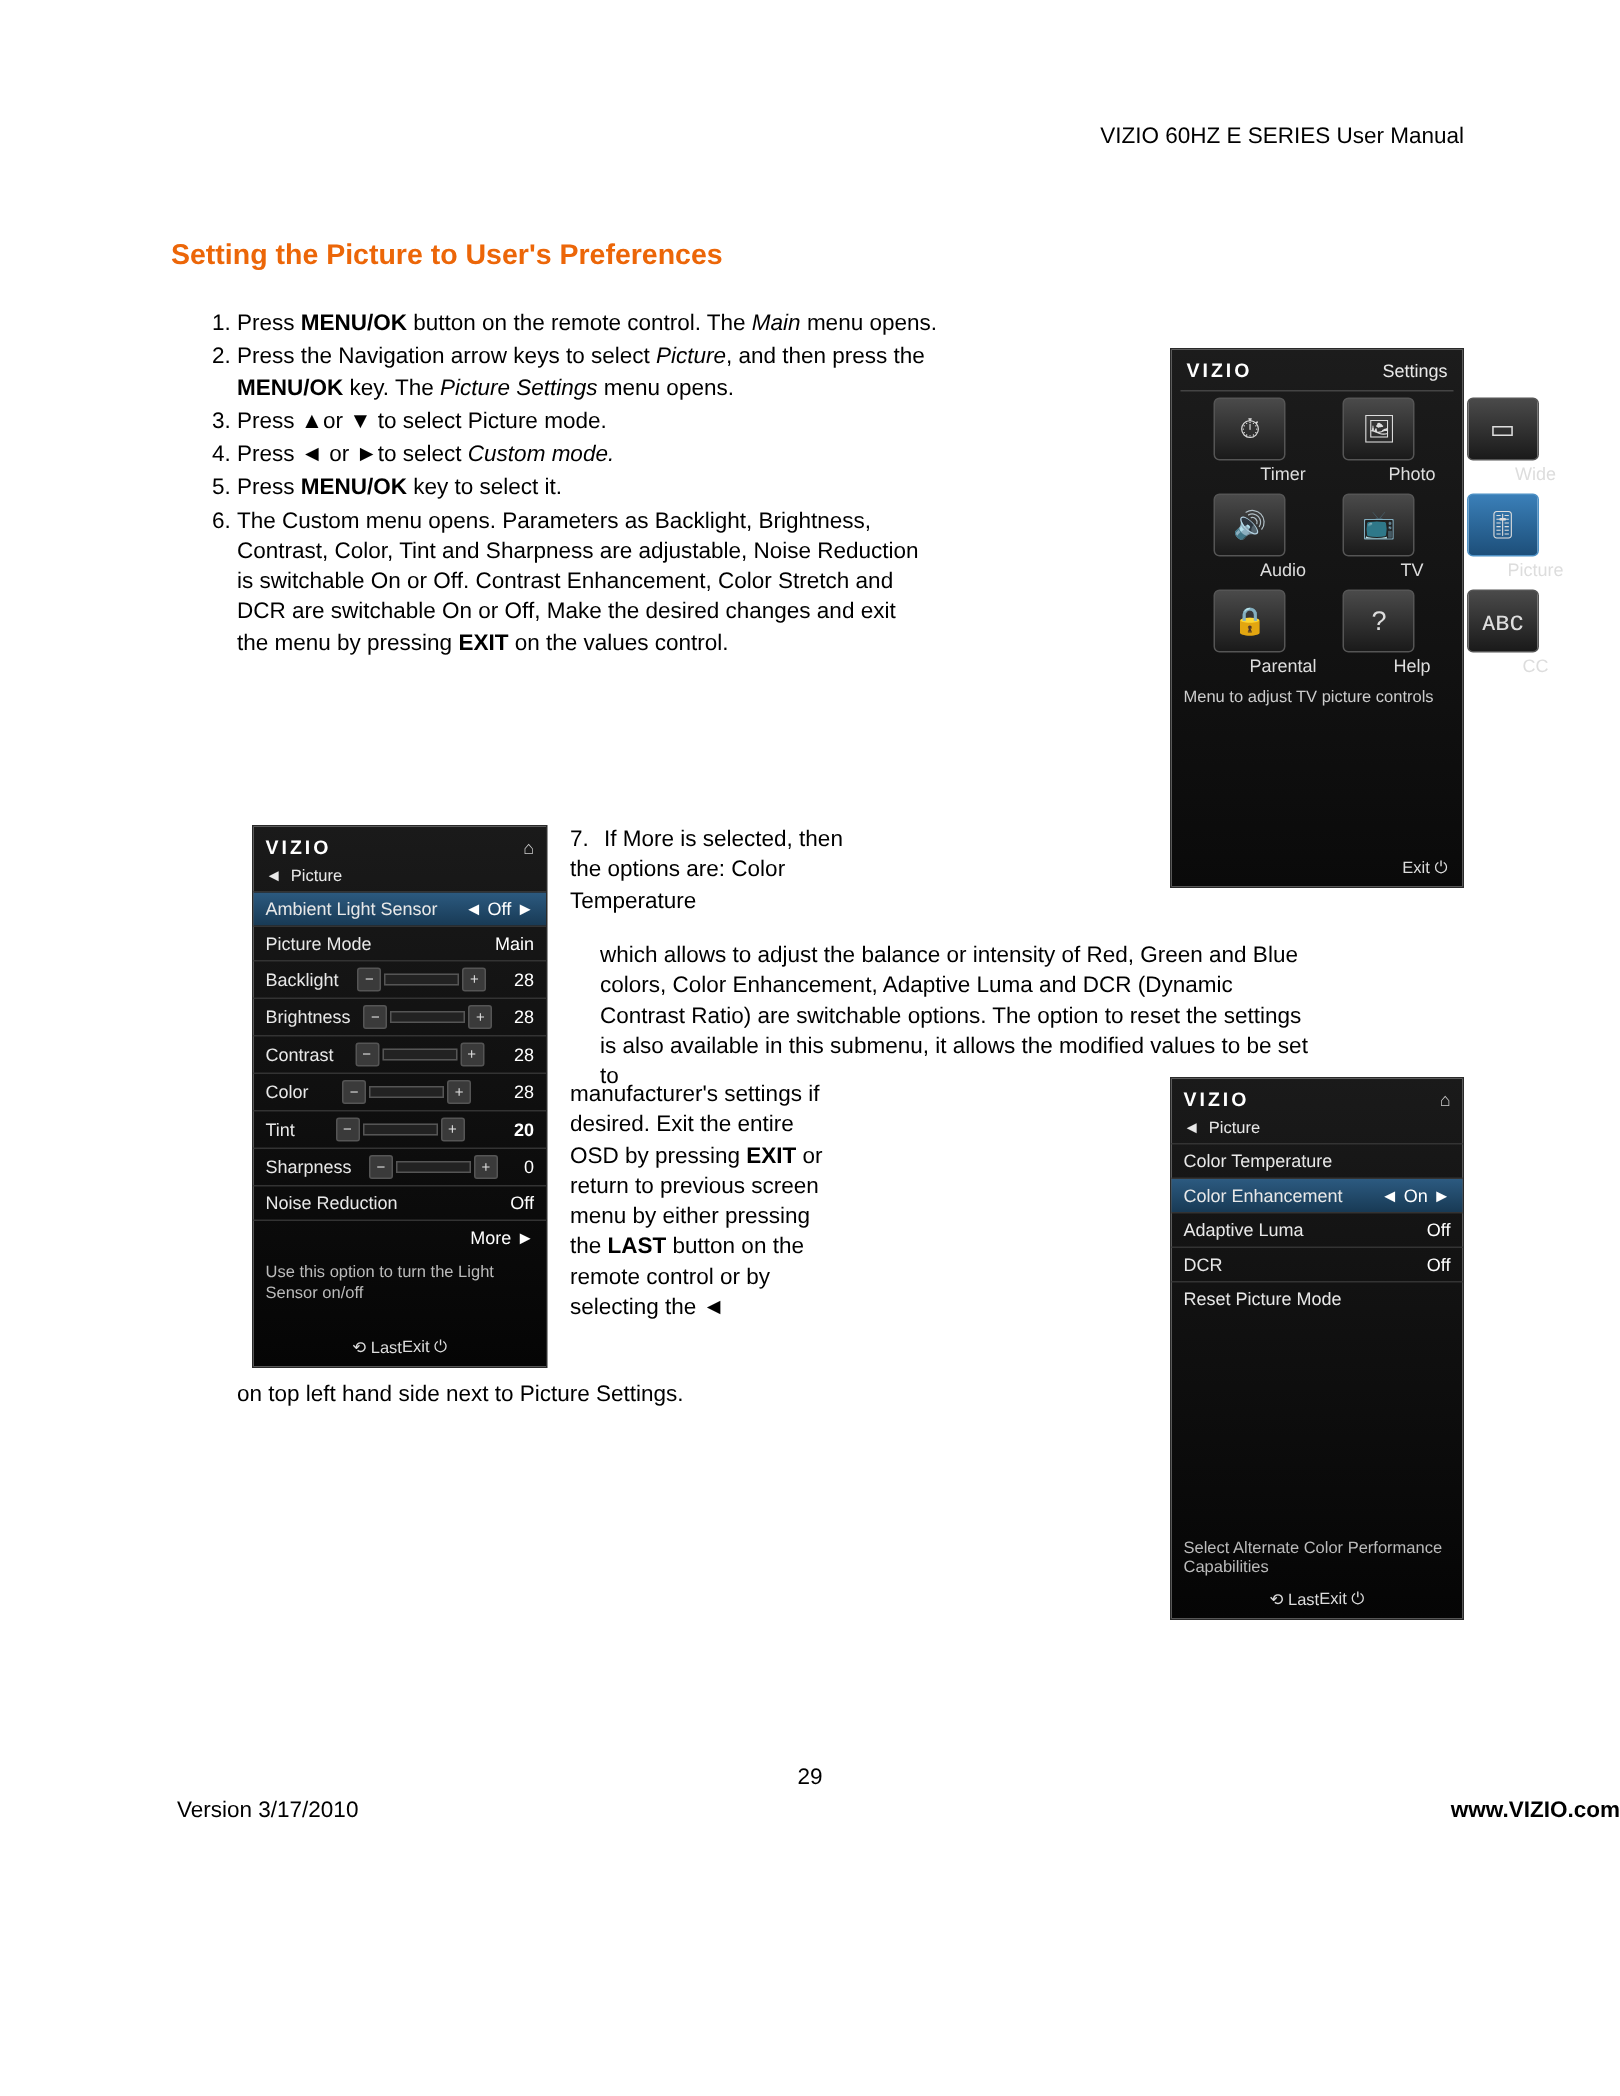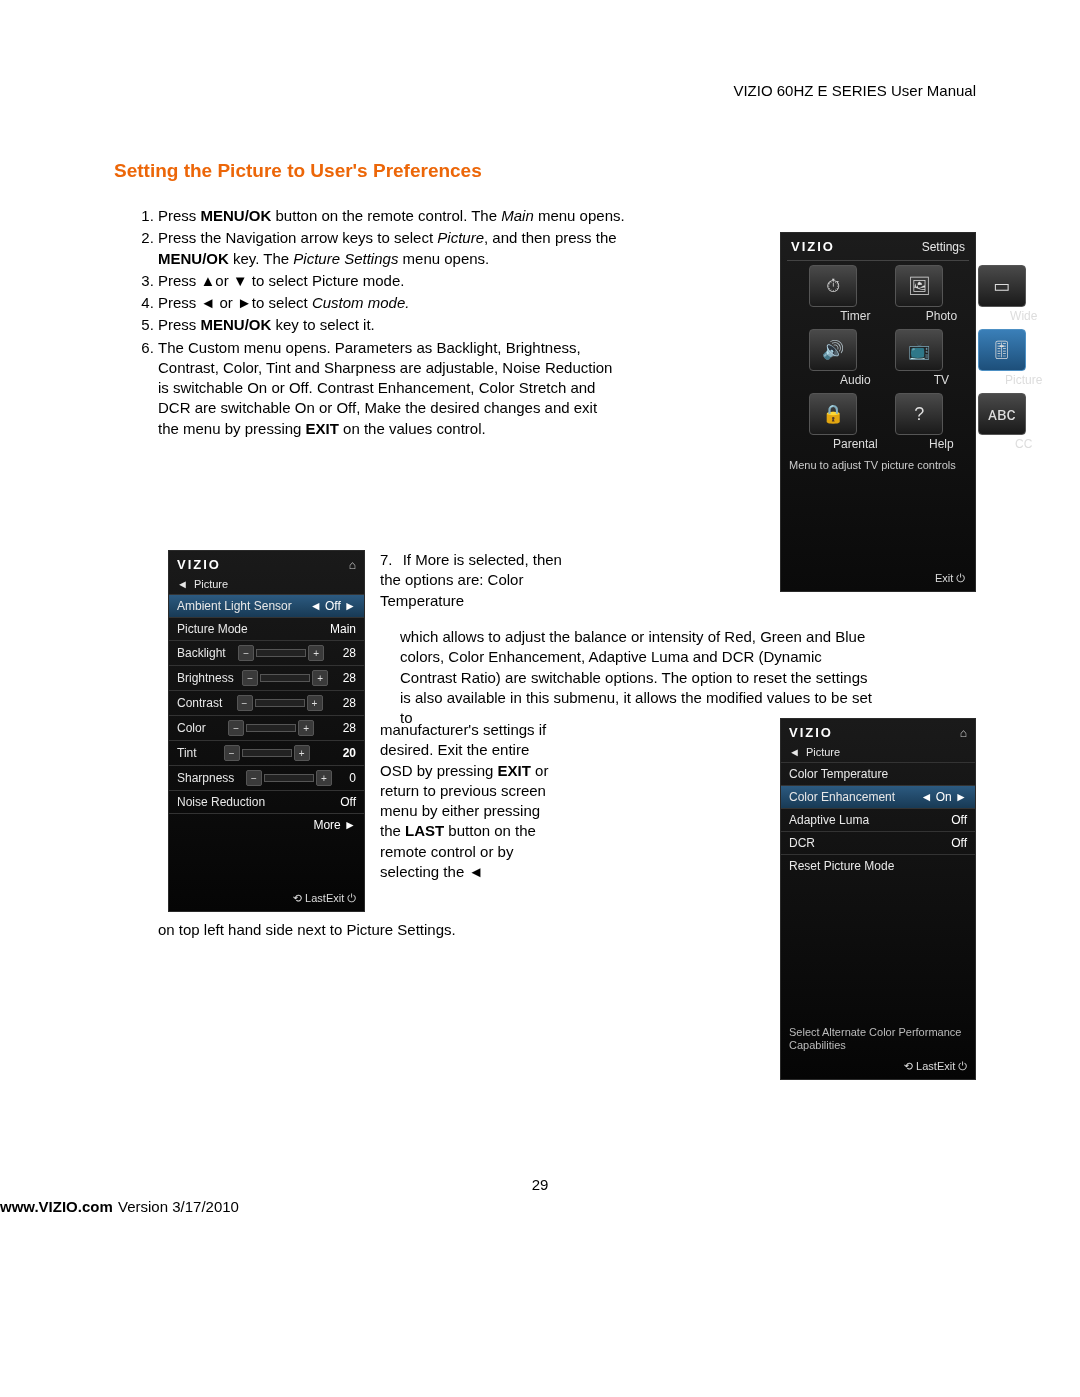--- a/index.html
+++ b/index.html
@@ -128,21 +128,21 @@
   .slider .track {
     width:48px; height:6px; background:#222; border:1px solid #555;
     position:relative;
   }
   .slider .fill { height:100%; background:#5a5a5a; }
   .osd-picture .hint {
     font-size:11px; color:#bbb; padding:6px 8px 0 8px; line-height:1.25;
   }
   .osd-picture .footer, .osd-more .footer {
     position:absolute; bottom:6px; left:8px; right:8px;
-    display:flex; justify-content:flex-end; font-size:11px; color:#ddd;
+    display:flex; justify-content:center; font-size:11px; color:#ddd;
   }
 
   
   .osd-more {
     position: absolute;
     top: 718px;
     right: 104px;
     width: 196px;
     height: 362px;
     background: linear-gradient(#1a1a1a,#050505);
@@ -182,22 +182,22 @@
   }
 
   .footer-page {
     position:absolute; bottom:204px; left:0; right:0; text-align:center;
     font-size:15px;
   }
   .footer-version {
     position:absolute; bottom:182px; left:118px; font-size:15px;
   }
   .footer-url {
-    position:absolute; bottom:182px; left:0; right:0; text-align:left;
-    font-size:15px; font-weight:bold;
+    position:absolute; bottom:182px; left:0; right:0; text-align:right;
+    font-size:15px; font-weight:bold;padding-left:34px;
   }
   .home-icon { font-size:12px; color:#ccc; }
   .tri { font-family: Arial; }
 </style>
 </head>
 <body>
 
 <div class="page">
 
   <div class="header-right">VIZIO 60HZ E SERIES User Manual</div>
@@ -357,20 +357,21 @@
         </div>
         <div class="row">
           <span>Noise Reduction</span>
           <span class="val">Off</span>
         </div>
         <div class="row" style="justify-content: flex-end;">
           <span></span>
           <span class="val">More   ►</span>
         </div>
       </div>
+    <div class="hint">Use this option to turn the Light Sensor on/off</div>
     <div class="footer">
       <span>⟲ Last</span>
       <span>Exit ⏻</span>
     </div>
   </div>
 
   <div class="osd osd-more">
     <div class="topbar">
       <span class="brand">VIZIO</span>
       <span class="home-icon">⌂</span>

